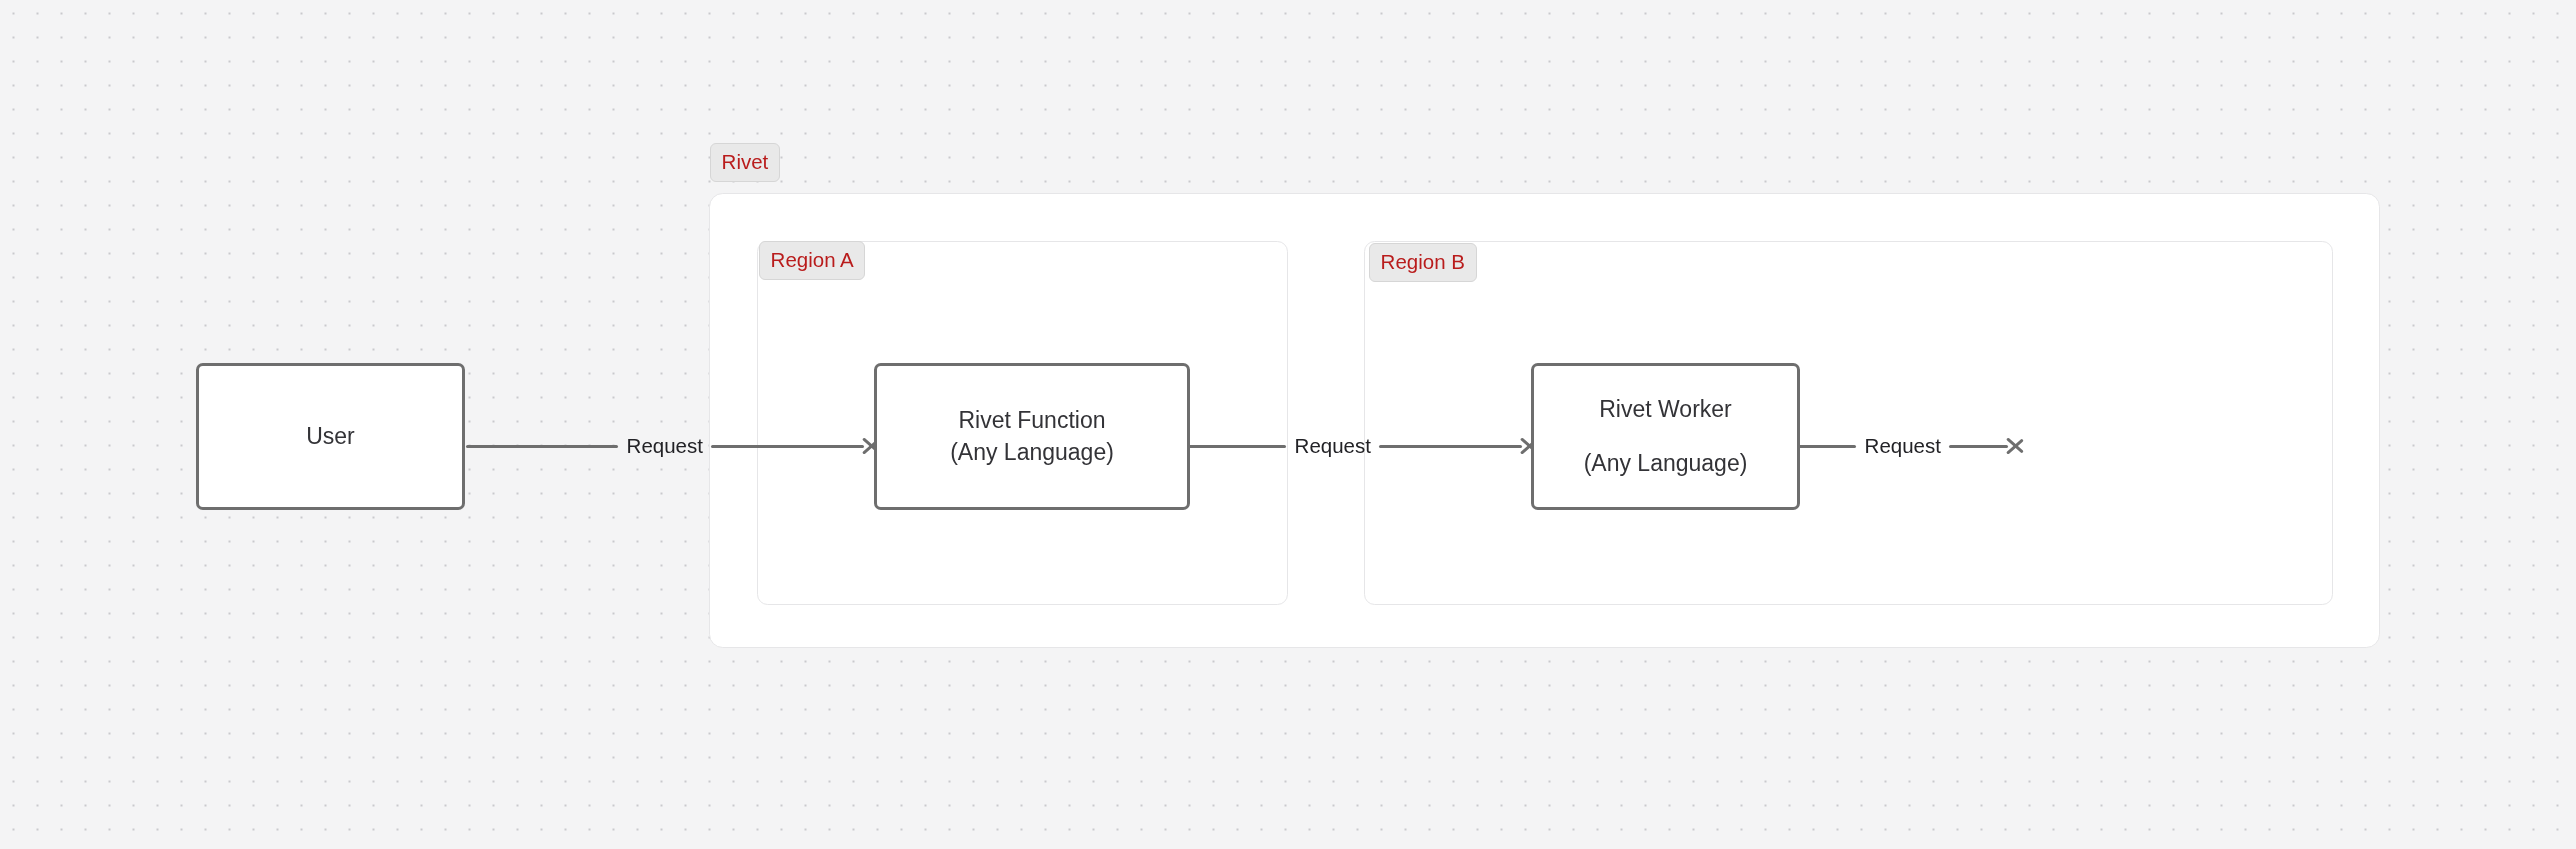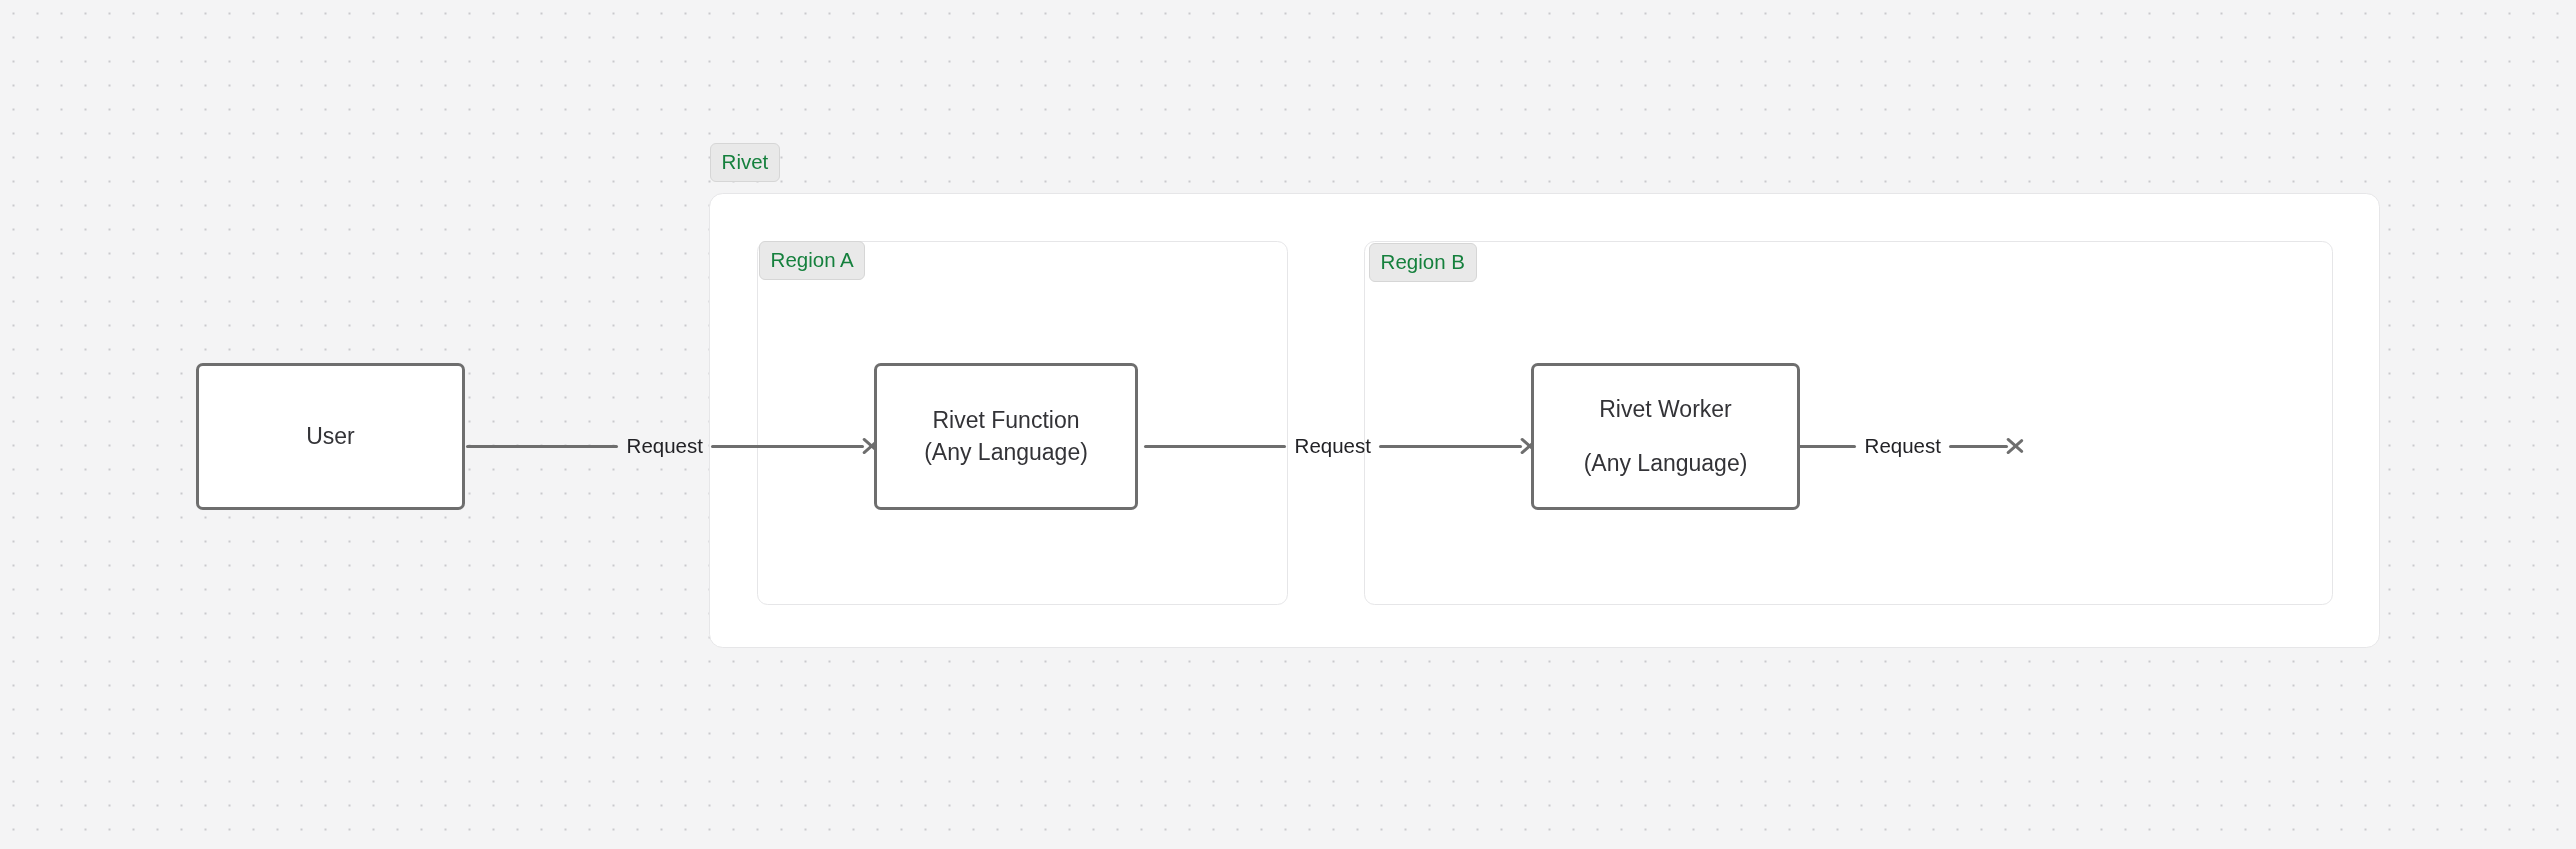--- a/index.html
+++ b/index.html
@@ -59,21 +59,21 @@
     width: 969px;
     height: 364px;
   }
 
   
   .badge {
     position: absolute;
     background: #e9e9e9;
     border: 1.1px solid #d6d6d6;
     border-radius: 6px;
-    color: #15803d;
+    color: #b91c1c;
     font-size: 20.5px;
     line-height: 1;
     padding: 7.6px 10.6px 9px 10.6px;
     white-space: nowrap;
     box-sizing: border-box;
     z-index: 6;
   }
   #rivet-badge     { left: 710px;  top: 143px; }
   #region-a-badge  { left: 759px; top: 241px; }
   #region-b-badge  { left: 1369px; top: 243px; }
@@ -91,21 +91,21 @@
     justify-content: center;
     color: #333337;
     font-size: 23px;
     line-height: 1.38;
     text-align: center;
     z-index: 8;
   }
   .node .line { display: block; }
 
   #node-user             { left: 196px;  top: 363px; width: 269px; height: 147px; text-align: right; }
-  #node-rivet-function   { left: 874px; top: 363px; width: 264px; height: 147px; }
+  #node-rivet-function   { left: 874px; top: 363px; width: 316px; height: 147px; }
   #node-rivet-worker     { left: 1531px; top: 363px; width: 269px; height: 147px; gap: 22px; }
   #node-rivet-container  { left: 2016px; top: 363px; width: 269px; height: 147px; }
 
   
   .edge {
     position: absolute;
     height: 68px;
     top: 412px;
     display: flex;
     align-items: center;

